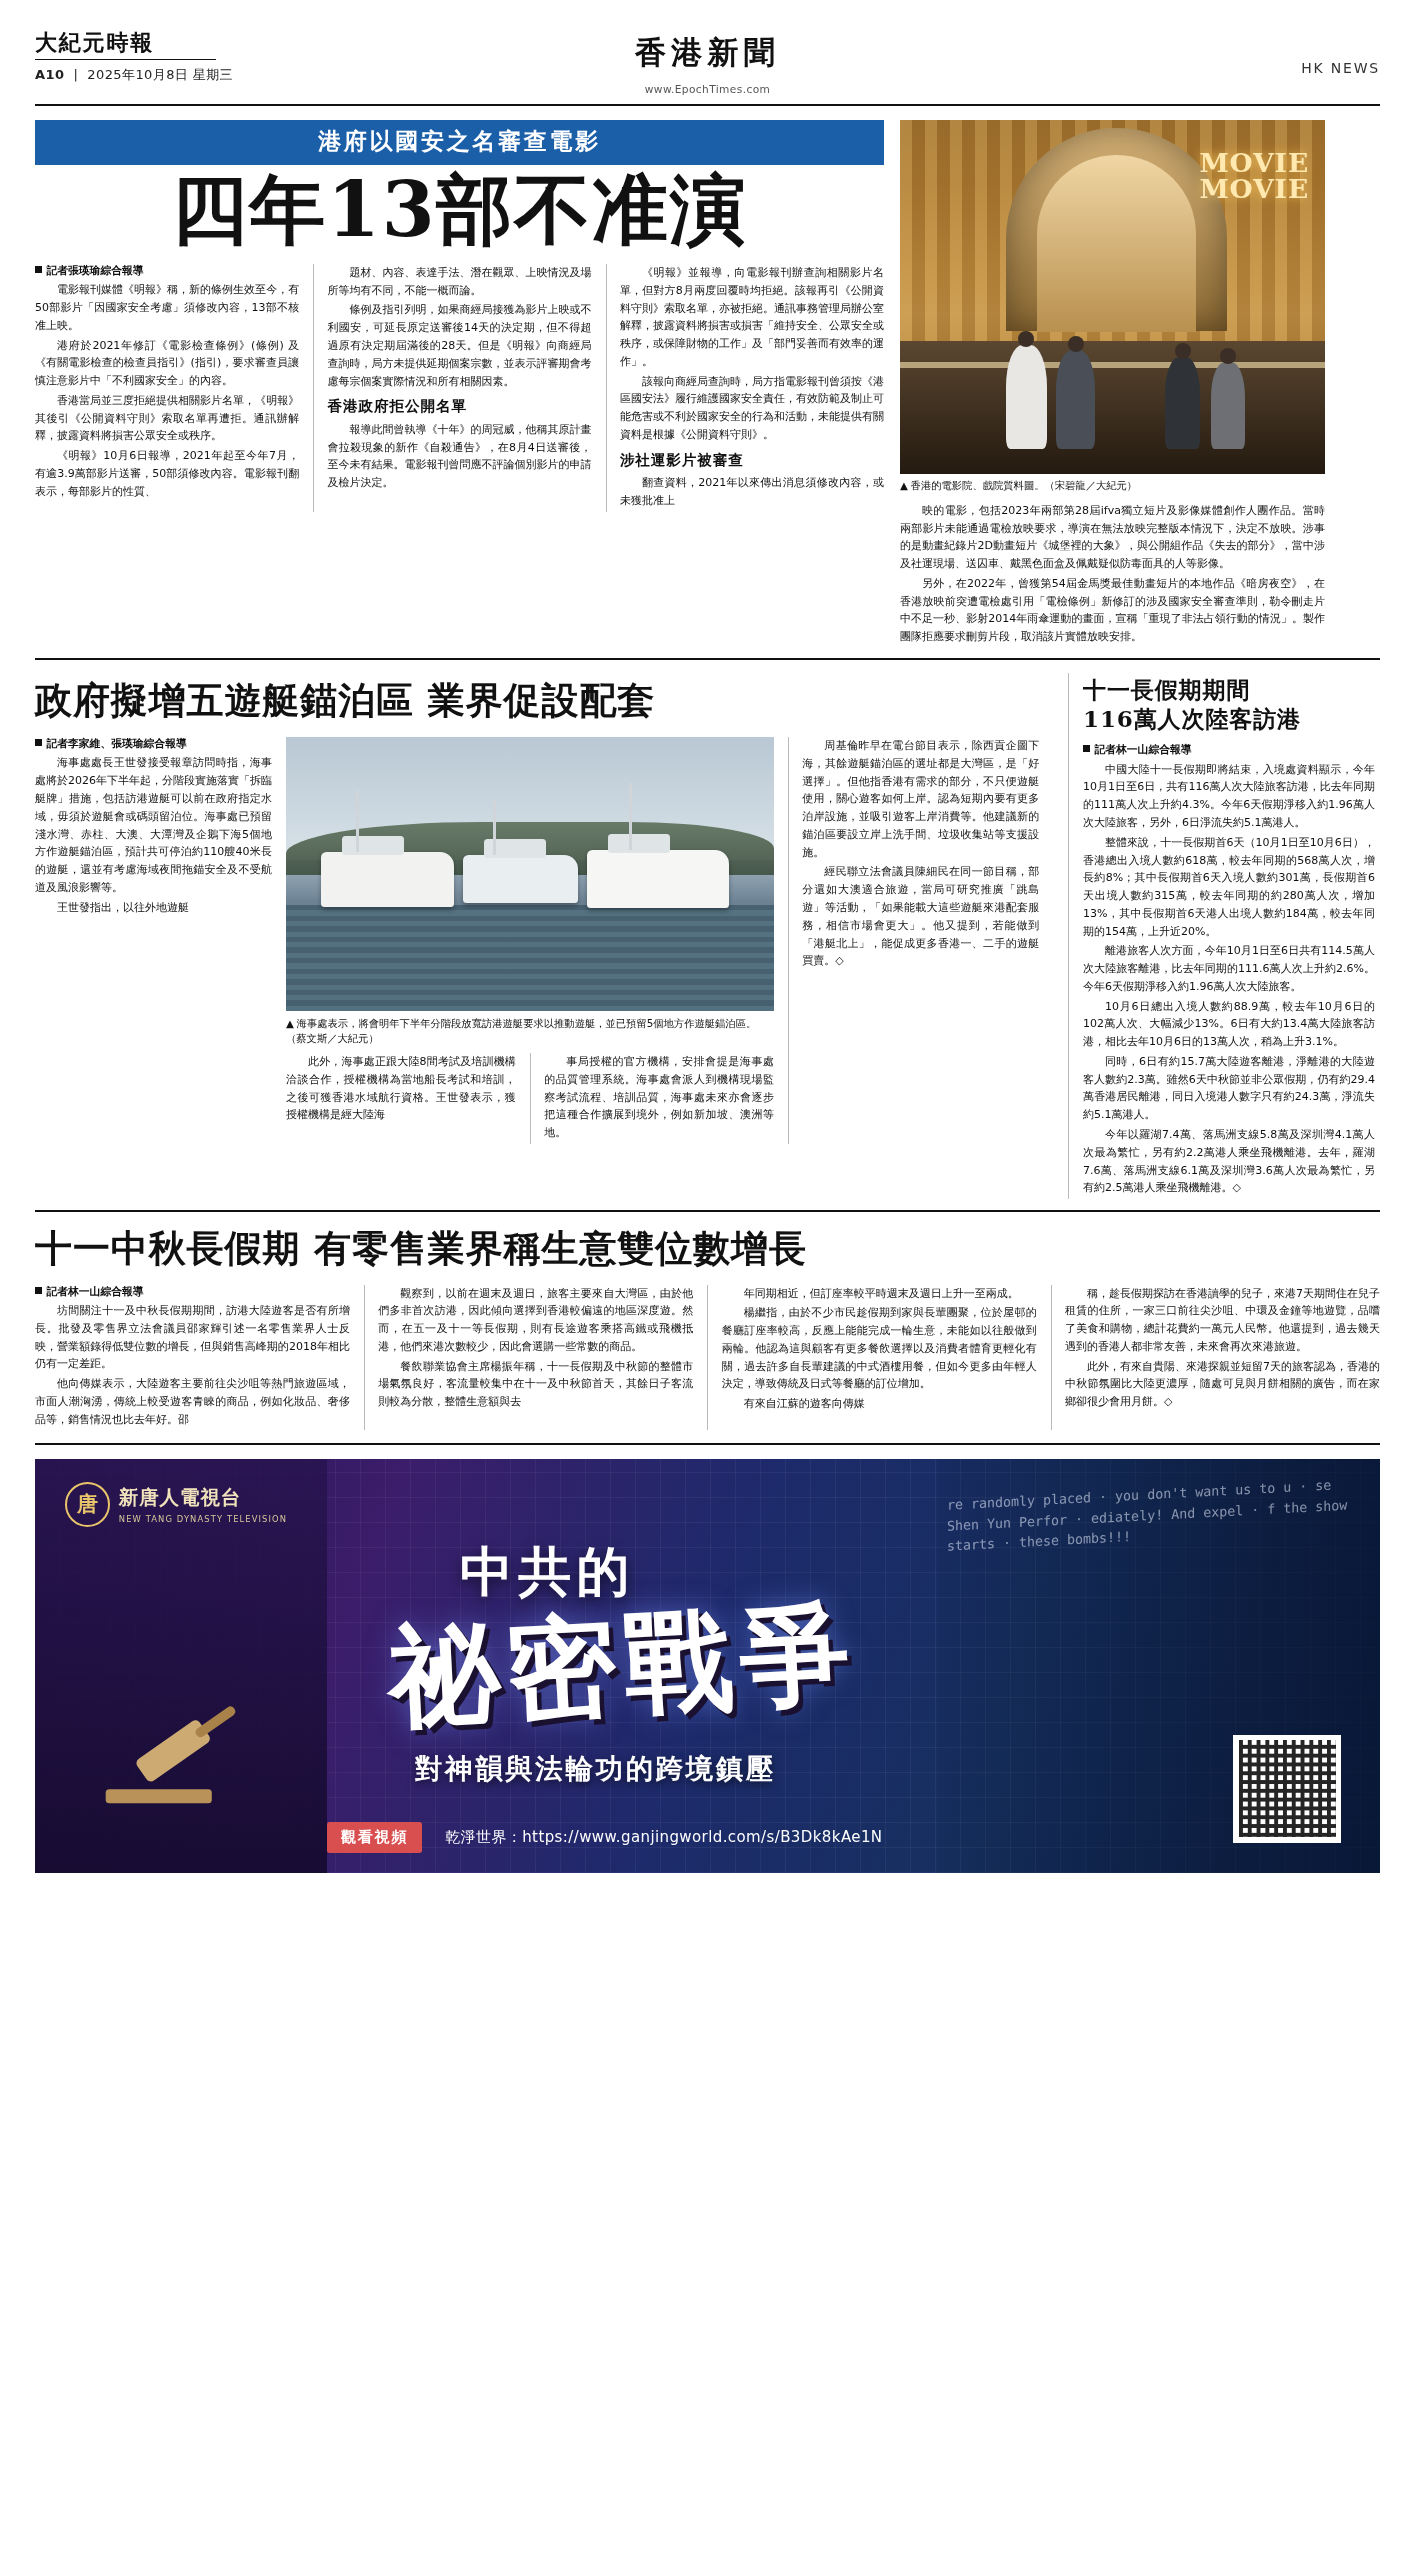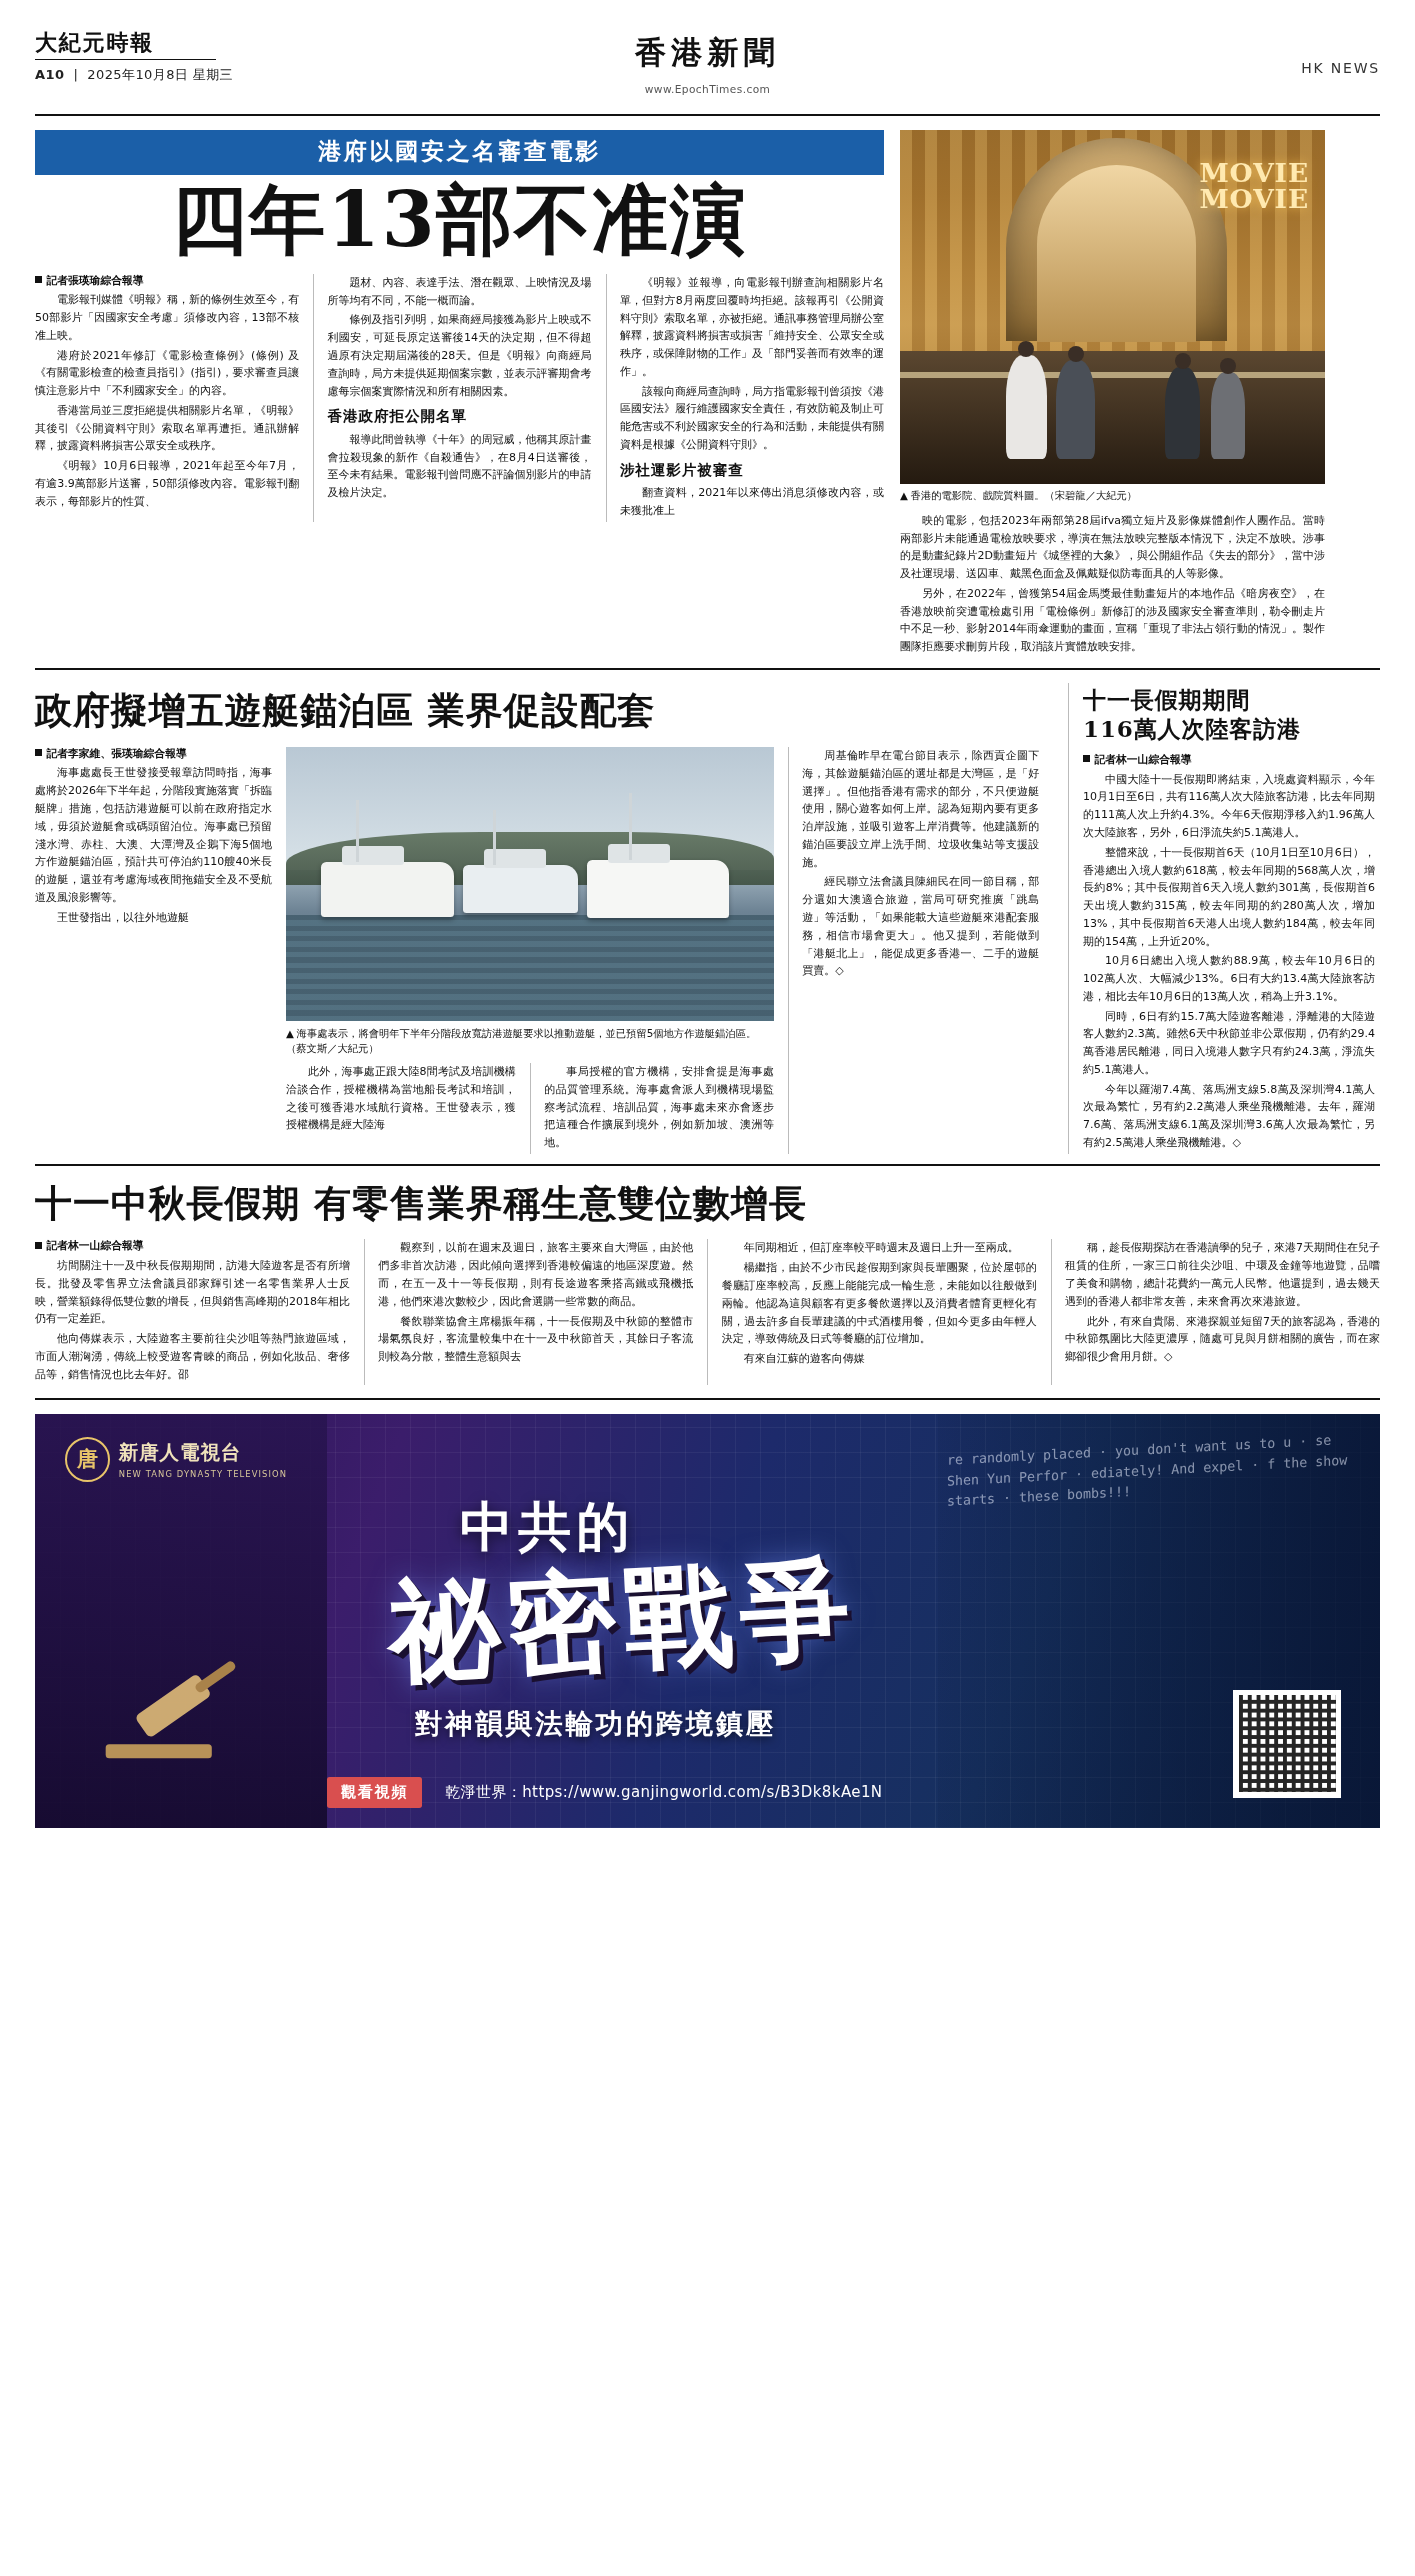--- a/index.html
+++ b/index.html
@@ -15,21 +15,21 @@
     box-sizing:border-box;
     padding:30px 35px 17.7px 35px;
     position:relative;
   }
   
   .masthead{
     display:flex;
     align-items:flex-start;
     justify-content:space-between;
     border-bottom:2.7px solid #111;
-    padding-bottom:19px;
+    padding-bottom:9px;
   }
   .mh-left{width:292px;}
   .mh-logo{
     font-family:"DejaVu Serif","Liberation Serif",serif;
     font-weight:bold;
     font-size:22px;
     letter-spacing:1.8px;
     color:#111;
     line-height:1.1;
   }
@@ -502,20 +502,21 @@
 
     <div class="s2-side">
       <div class="headline-3">
         <span>十一長假期期間</span><br>
         <span>116萬人次陸客訪港</span>
       </div>
       <div class="byline"><span class="sq"></span><span>記者林一山綜合報導</span></div>
       <div class="body-col">
         <p>中國大陸十一長假期即將結束，入境處資料顯示，今年10月1日至6日，共有116萬人次大陸旅客訪港，比去年同期的111萬人次上升約4.3%。今年6天假期淨移入約1.96萬人次大陸旅客，另外，6日淨流失約5.1萬港人。</p>
         <p>整體來說，十一長假期首6天（10月1日至10月6日），香港總出入境人數約618萬，較去年同期的568萬人次，增長約8%；其中長假期首6天入境人數約301萬，長假期首6天出境人數約315萬，較去年同期的約280萬人次，增加13%，其中長假期首6天港人出境人數約184萬，較去年同期的154萬，上升近20%。</p>
+        <p>離港旅客人次方面，今年10月1日至6日共有114.5萬人次大陸旅客離港，比去年同期的111.6萬人次上升約2.6%。今年6天假期淨移入約1.96萬人次大陸旅客。</p>
         <p>10月6日總出入境人數約88.9萬，較去年10月6日的102萬人次、大幅減少13%。6日有大約13.4萬大陸旅客訪港，相比去年10月6日的13萬人次，稍為上升3.1%。</p>
         <p>同時，6日有約15.7萬大陸遊客離港，淨離港的大陸遊客人數約2.3萬。雖然6天中秋節並非公眾假期，仍有約29.4萬香港居民離港，同日入境港人數字只有約24.3萬，淨流失約5.1萬港人。</p>
         <p>今年以羅湖7.4萬、落馬洲支線5.8萬及深圳灣4.1萬人次最為繁忙，另有約2.2萬港人乘坐飛機離港。去年，羅湖7.6萬、落馬洲支線6.1萬及深圳灣3.6萬人次最為繁忙，另有約2.5萬港人乘坐飛機離港。◇</p>
       </div>
     </div>
   </div>
 
   <div class="story3">
     <div class="headline-2">十一中秋長假期 有零售業界稱生意雙位數增長</div>
     <div class="s3-cols">

